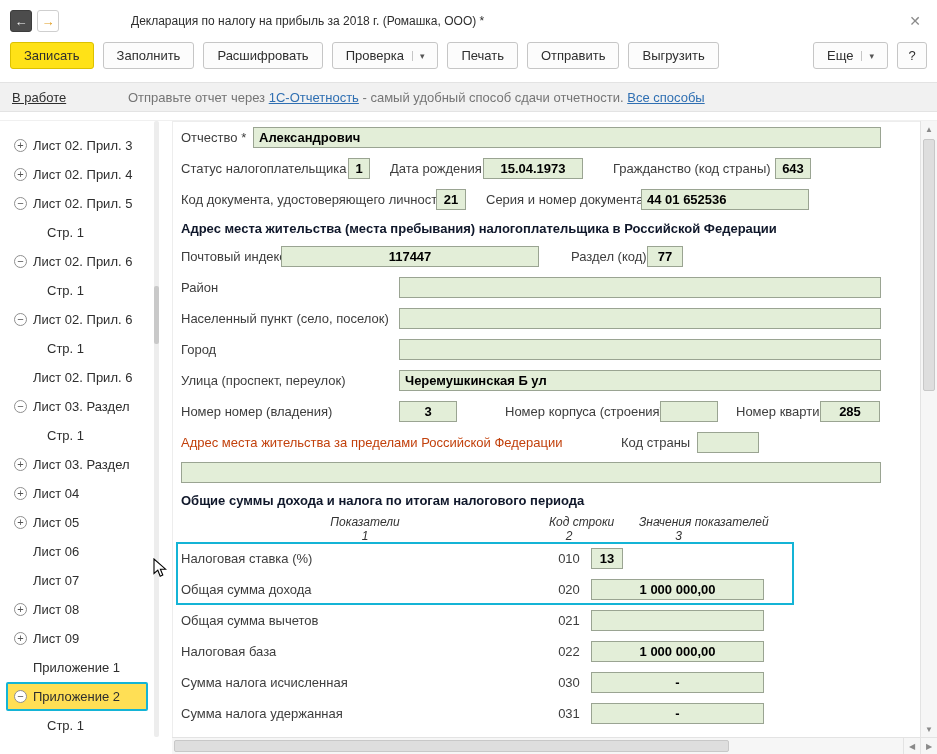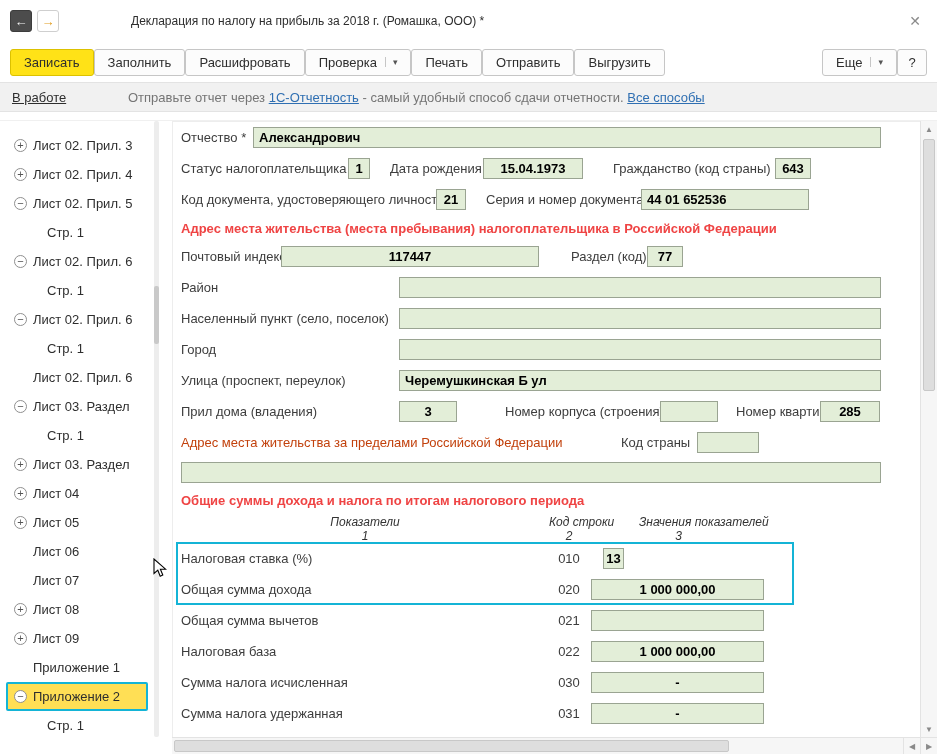--- a/index.html
+++ b/index.html
@@ -8,21 +8,21 @@
 
   
   .hdr{height:42px;display:flex;align-items:center;padding:0 10px}
   .navbtn{width:22px;height:22px;border-radius:3px;display:flex;align-items:center;justify-content:center;font-size:13px;cursor:pointer;flex:none}
   .navbtn.back{background:#4c4c4c;color:#f2f2f2;border:1px solid #3c3c3c}
   .navbtn.fwd{background:#fff;color:#e09c1f;border:1px solid #cfcfcf;margin-left:5px}
   .hdr .title{margin-left:72px;font-size:12px;color:#2e2e2e;white-space:nowrap}
   .closebtn{margin-left:auto;color:#8a8a8a;font-size:14px;cursor:pointer;padding:4px 6px}
 
   
-  .tbar{height:40px;display:flex;align-items:center;padding:0 10px}
+  .tbar{height:40px;display:flex;align-items:flex-start;gap:9px;padding:0 10px}
   .btn{height:27px;display:inline-flex;align-items:center;padding:0 13px;background:#fcfcfc;border:1px solid #c6c6c6;border-radius:3px;font-size:13px;color:#2e2e2e;cursor:pointer;white-space:nowrap}
   .btn.save{background:#ffe217;border-color:#dcc100}
   .btn .caret{margin-left:8px;padding-left:7px;border-left:1px solid #c6c6c6;font-size:9px;color:#555}
   .flexspacer{flex:1}
   .btn.help{width:30px;justify-content:center}
 
   
   .sbar{height:30px;background:#f1f1f1;border-top:1px solid #e3e3e3;border-bottom:1px solid #e3e3e3;display:flex;align-items:center;padding:0 12px;font-size:13px}
   .sbar .state{color:#2e2e2e;text-decoration:underline;cursor:pointer;width:116px;flex:none}
   .sbar .msg{color:#757575}
@@ -36,21 +36,21 @@
   .exp{width:13px;height:13px;border:1px solid #8f8f8f;border-radius:50%;background:#fff;color:#555;font-size:11px;line-height:11px;display:flex;align-items:center;justify-content:center;flex:none}
   .exp.none{visibility:hidden}
   .tlabel{margin-left:6px;white-space:nowrap;color:#2e2e2e}
   .titem.selected{background:#ffdf55;border:2px solid #14b4d6;border-radius:2px;margin-right:4px;padding-left:6px}
   .sscroll{width:5px;flex:none;background:#ededed;position:relative;margin-left:2px;border-radius:2px}
   .sscroll .thumb{position:absolute;left:0;right:0;top:165px;height:58px;background:#c9c9c9;border-radius:2px;cursor:pointer}
 
   
   .main{flex:1;position:relative;margin-left:13px;overflow:hidden;border-top:1px solid #ededed;border-left:1px solid #ededed}
   .frow{display:flex;align-items:center;height:31px;padding:0 8px}
-  .hrow{display:flex;align-items:center;height:26px;padding:0 8px;font-weight:bold;color:#ef4444}
+  .hrow{display:flex;align-items:center;height:26px;padding:0 8px;font-weight:bold;color:#0f172a}
   .lbl{color:#3d3d3d;flex:none;white-space:nowrap}
   .bold{font-weight:normal;color:#c2410c;white-space:nowrap;flex:none}
   .field{height:21px;line-height:19px;background:#e3eed8;border:1px solid #9aa492;font-weight:bold;color:#000;padding:0 5px;white-space:nowrap;overflow:hidden;flex:none;cursor:text;font-size:13px}
   .field.c{text-align:center;padding:0 2px}
   .field.r{text-align:center}
   .colrow{display:flex;align-items:flex-end;height:16px;padding:0 8px;font-style:italic;font-size:12px;color:#333}
   .numrow{display:flex;height:14px;padding:0 8px;font-style:italic;font-size:12px;color:#333}
   .ct1{flex:0 0 368px;display:flex;justify-content:center}
   .ct2{flex:0 0 40px;display:flex;justify-content:center;white-space:nowrap}
   .ct3{flex:0 0 175px;margin-left:2px;display:flex;justify-content:center;white-space:nowrap}
@@ -258,21 +258,21 @@
         <span class="lbl" style="width:218px">Город</span>
         <div class="field" style="width:482px"></div>
       </div>
 
       <div class="frow">
         <span class="lbl" style="width:218px">Улица (проспект, переулок)</span>
         <div class="field" style="width:482px">Черемушкинская Б ул</div>
       </div>
 
       <div class="frow">
-        <span class="lbl" style="width:218px">Прил дома (владения)</span>
+        <span class="lbl" style="width:218px">Номер номер (владения)</span>
         <div class="field c" style="width:58px">3</div>
         <span class="lbl" style="width:155px;margin-left:48px">Номер корпуса (строения)</span>
         <div class="field" style="width:58px"></div>
         <span class="lbl" style="width:84px;margin-left:18px">Номер квартиры</span>
         <div class="field c" style="width:60px">285</div>
       </div>
 
       <div class="frow">
         <span class="bold" style="width:440px">Адрес места жительства за пределами Российской Федерации</span>
         <span class="lbl" style="width:76px">Код страны</span>
@@ -308,21 +308,21 @@
         <span class="ct3">
             <span>3</span>
           </span>
       </div>
 
       <div class="tbody">
         <div class="hlframe"></div>
         <div class="trow">
           <span class="lbl">Налоговая ставка (%)</span>
           <span class="code">010</span>
-          <div class="field c" style="width:21px;margin-left:14px">13</div>
+          <div class="field c" style="width:32px;margin-left:2px">13</div>
         </div>
         <div class="trow">
           <span class="lbl">Общая сумма дохода</span>
           <span class="code">020</span>
           <div class="field r" style="width:173px;margin-left:2px">1 000 000,00</div>
         </div>
         <div class="trow">
           <span class="lbl">Общая сумма вычетов</span>
           <span class="code">021</span>
           <div class="field r" style="width:173px;margin-left:2px"></div>

